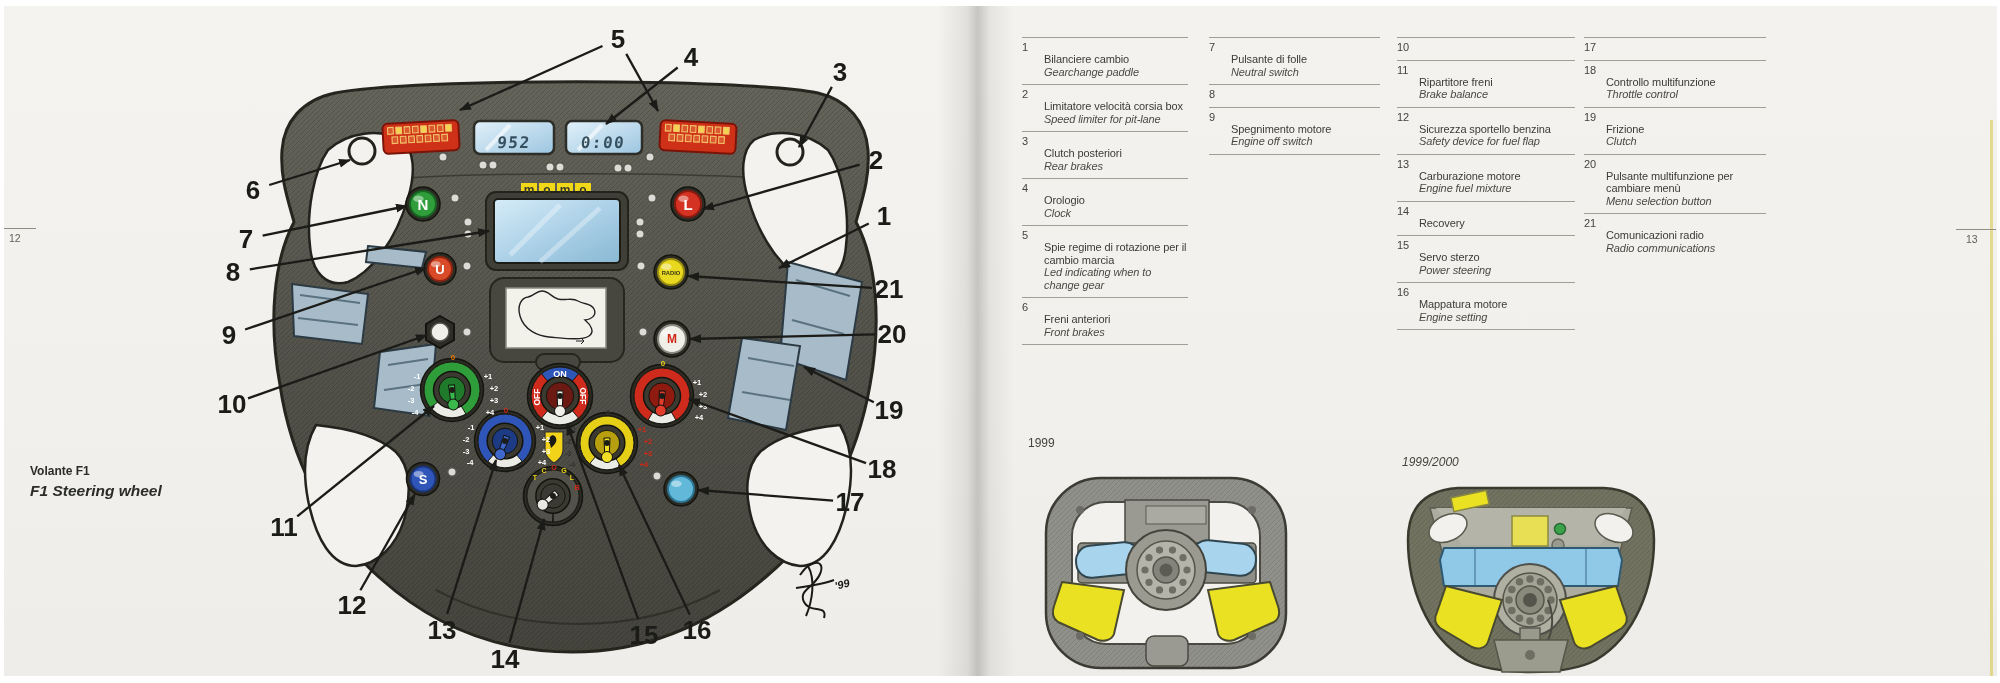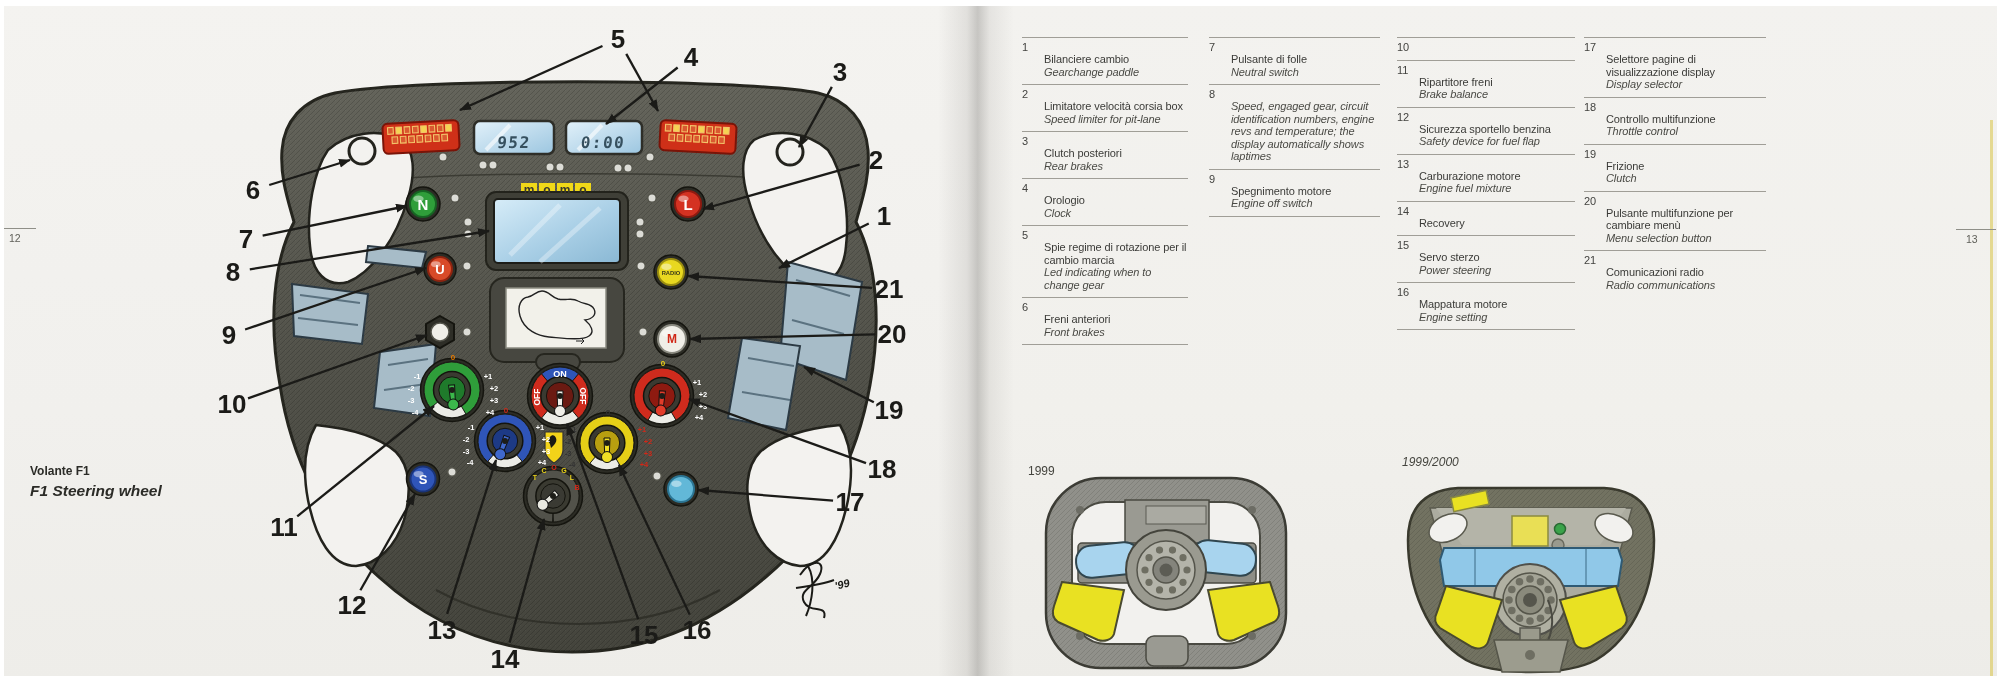--- a/index.html
+++ b/index.html
@@ -35,21 +35,21 @@
   #col2{left:1397px;width:178px;}
   #col3{left:1584px;width:182px;}
   .legend-item{border-top:1px solid #a09e97;padding:3px 0 6px 0;display:flex;}
   .legend-col.closed .legend-item:last-child{border-bottom:1px solid #a09e97;}
   .legend-item .num{width:22px;flex:0 0 22px;font-size:11px;color:#434340;line-height:12.5px;}
   .legend-item .txt{flex:1;margin-top:12px;}
   .legend-item .it{font-size:11px;color:#3b3b38;line-height:12.5px;letter-spacing:-0.1px;}
   .legend-item .en{font-size:11px;color:#4a4a45;line-height:12.5px;font-style:italic;letter-spacing:-0.1px;}
 
   .fig-label{position:absolute;font-size:12px;color:#44443e;}
-  #fig-label-0{left:1028px;top:464px;}
+  #fig-label-0{left:1028px;top:436px;}
   #fig-label-1{left:1402px;top:455px;font-style:italic;}
 
   svg text{font-family:"Liberation Sans",sans-serif;}
   .wl{font-weight:bold;}
   .lcd-digits{font-family:"DejaVu Sans Mono",monospace;font-weight:bold;fill:#36505f;letter-spacing:1.5px;}
   .callout-num{font-weight:bold;font-size:26px;fill:#1b1b18;}
 </style>
 </head>
 <body>
 
@@ -642,21 +642,20 @@
       <div class="legend-item">
         <div class="num">7</div>
         <div class="txt">
           <div class="it">Pulsante di folle</div>
           <div class="en">Neutral switch</div>
         </div>
       </div>
       <div class="legend-item">
         <div class="num">8</div>
         <div class="txt">
-          <div class="en">Speed, engaged gear, circuit identification numbers, engine revs and temperature; the display automatically shows laptimes</div>
         </div>
       </div>
       <div class="legend-item">
         <div class="num">9</div>
         <div class="txt">
           <div class="it">Spegnimento motore</div>
           <div class="en">Engine off switch</div>
         </div>
       </div>
     </div>
@@ -702,24 +701,20 @@
         <div class="num">16</div>
         <div class="txt">
           <div class="it">Mappatura motore</div>
           <div class="en">Engine setting</div>
         </div>
       </div>
     </div>
   <div id="col3" class="legend-col">
       <div class="legend-item">
         <div class="num">17</div>
-        <div class="txt">
-          <div class="it">Selettore pagine di visualizzazione display</div>
-          <div class="en">Display selector</div>
-        </div>
       </div>
       <div class="legend-item">
         <div class="num">18</div>
         <div class="txt">
           <div class="it">Controllo multifunzione</div>
           <div class="en">Throttle control</div>
         </div>
       </div>
       <div class="legend-item">
         <div class="num">19</div>

